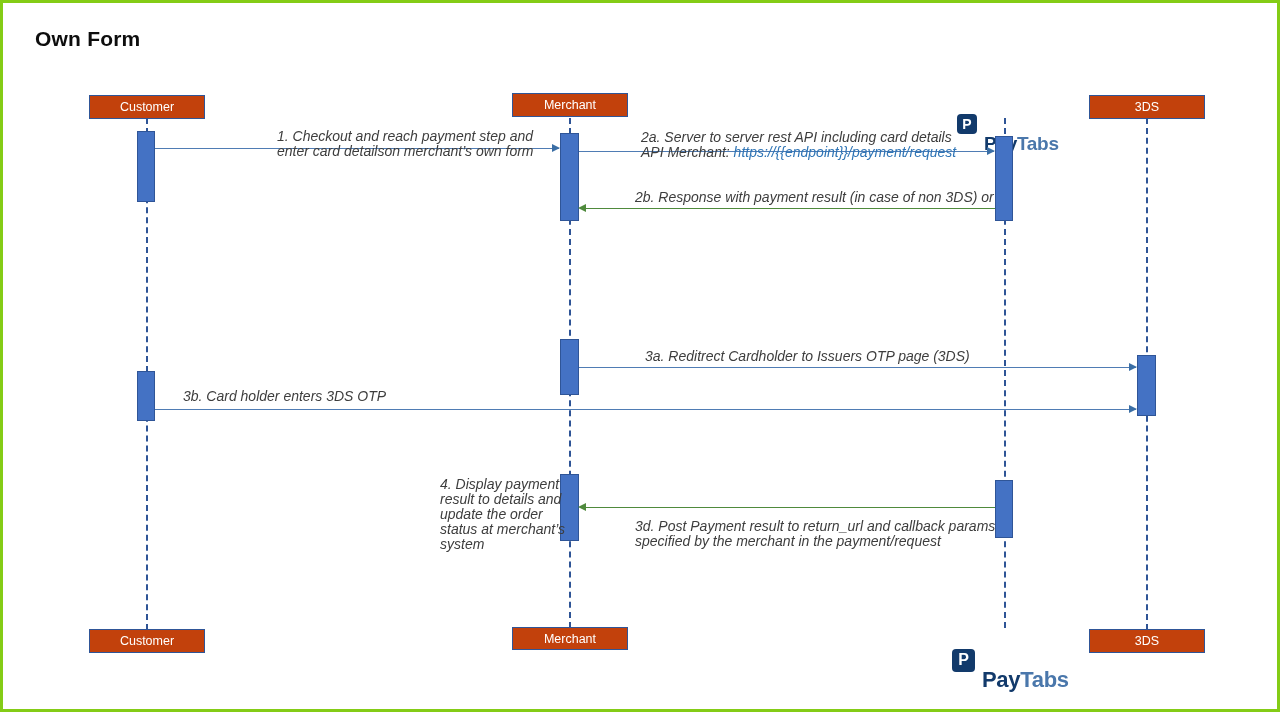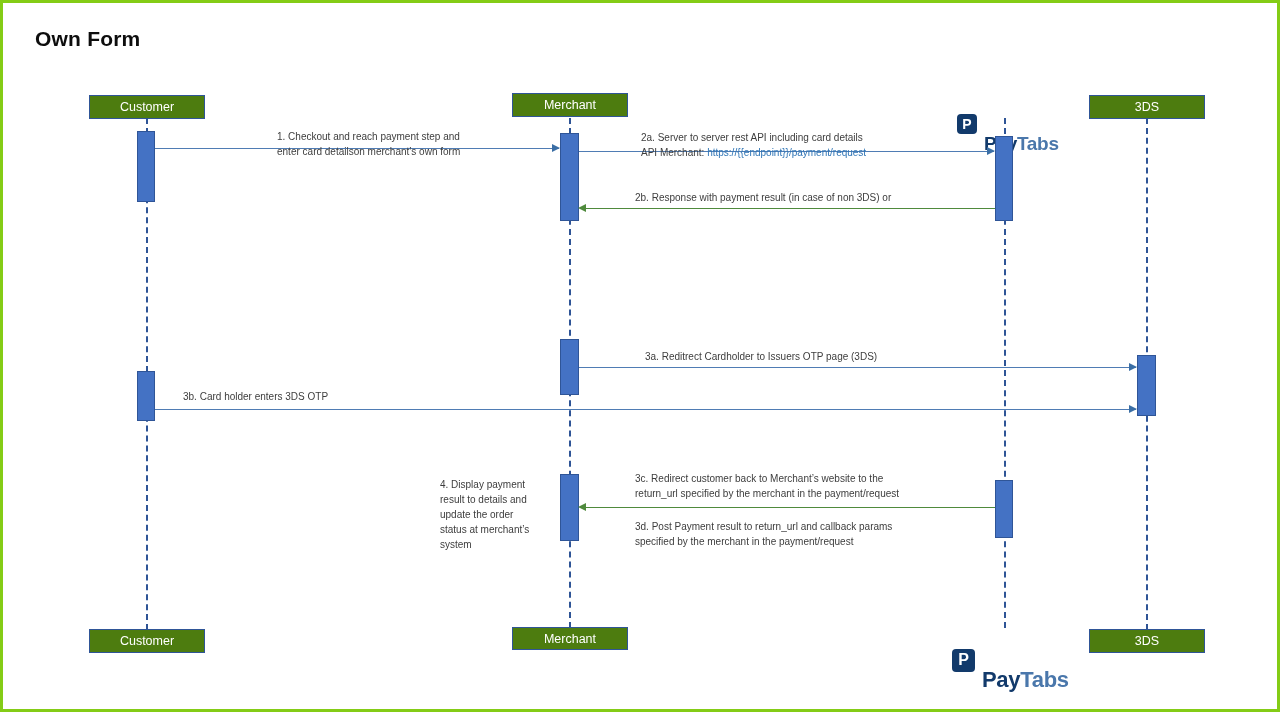--- a/index.html
+++ b/index.html
@@ -32,21 +32,21 @@
   
   .lifeline {
     position: absolute;
     width: 0;
     border-left: 2px dashed #2e5496;
   }
 
   
   .actor-box {
     position: absolute;
-    background: #4d7c0f;
+    background: #c2410c;
     border: 1px solid #2f5597;
     color: #ffffff;
     font-size: 12.5px;
     display: flex;
     align-items: center;
     justify-content: center;
     box-sizing: border-box;
   }
 
   
@@ -103,24 +103,25 @@
   }
   .arrow-head.left.green {
     border-top: 4.5px solid transparent;
     border-bottom: 4.5px solid transparent;
     border-right: 8px solid #4f8a3c;
   }
 
   
   .msg-label {
     position: absolute;
-    font-size: 10px;
+    font-size: 14px;
     color: #3d3d3d;
     line-height: 15px;
     white-space: nowrap;
+    font-style: italic;
   }
   .link-url { color: #2e74b5; }
 </style>
 </head>
 <body>
 
 <div id="canvas">
 
   <div class="page-title">Own Form</div>
 
@@ -201,24 +202,20 @@
   </div>
 
   <div class="msg-line blue" style="left:152px; top:406px; width:981px;"></div>
   <div class="arrow-head right blue" style="left:1126px; top:402px;"></div>
   <div class="msg-label" style="left:180px; top:386px;">
     <div>3b. Card holder enters 3DS OTP</div>
   </div>
 
   <div class="msg-line green" style="left:583px; top:504px; width:409px;"></div>
   <div class="arrow-head left green" style="left:575px; top:500px;"></div>
-  <div class="msg-label" style="left:632px; top:468px;">
-    <div>3c.  Redirect customer back to Merchant’s website to the</div>
-    <div>return_url specified by the merchant in the payment/request</div>
-  </div>
 
   <div class="msg-label" style="left:632px; top:516px;">
     <div>3d. Post Payment result to return_url and callback params</div>
     <div>specified by the merchant in the payment/request</div>
   </div>
 
   <div class="msg-label" style="left:437px; top:474px;">
     <div>4.  Display payment</div>
     <div>result to details and</div>
     <div>update the order</div>

